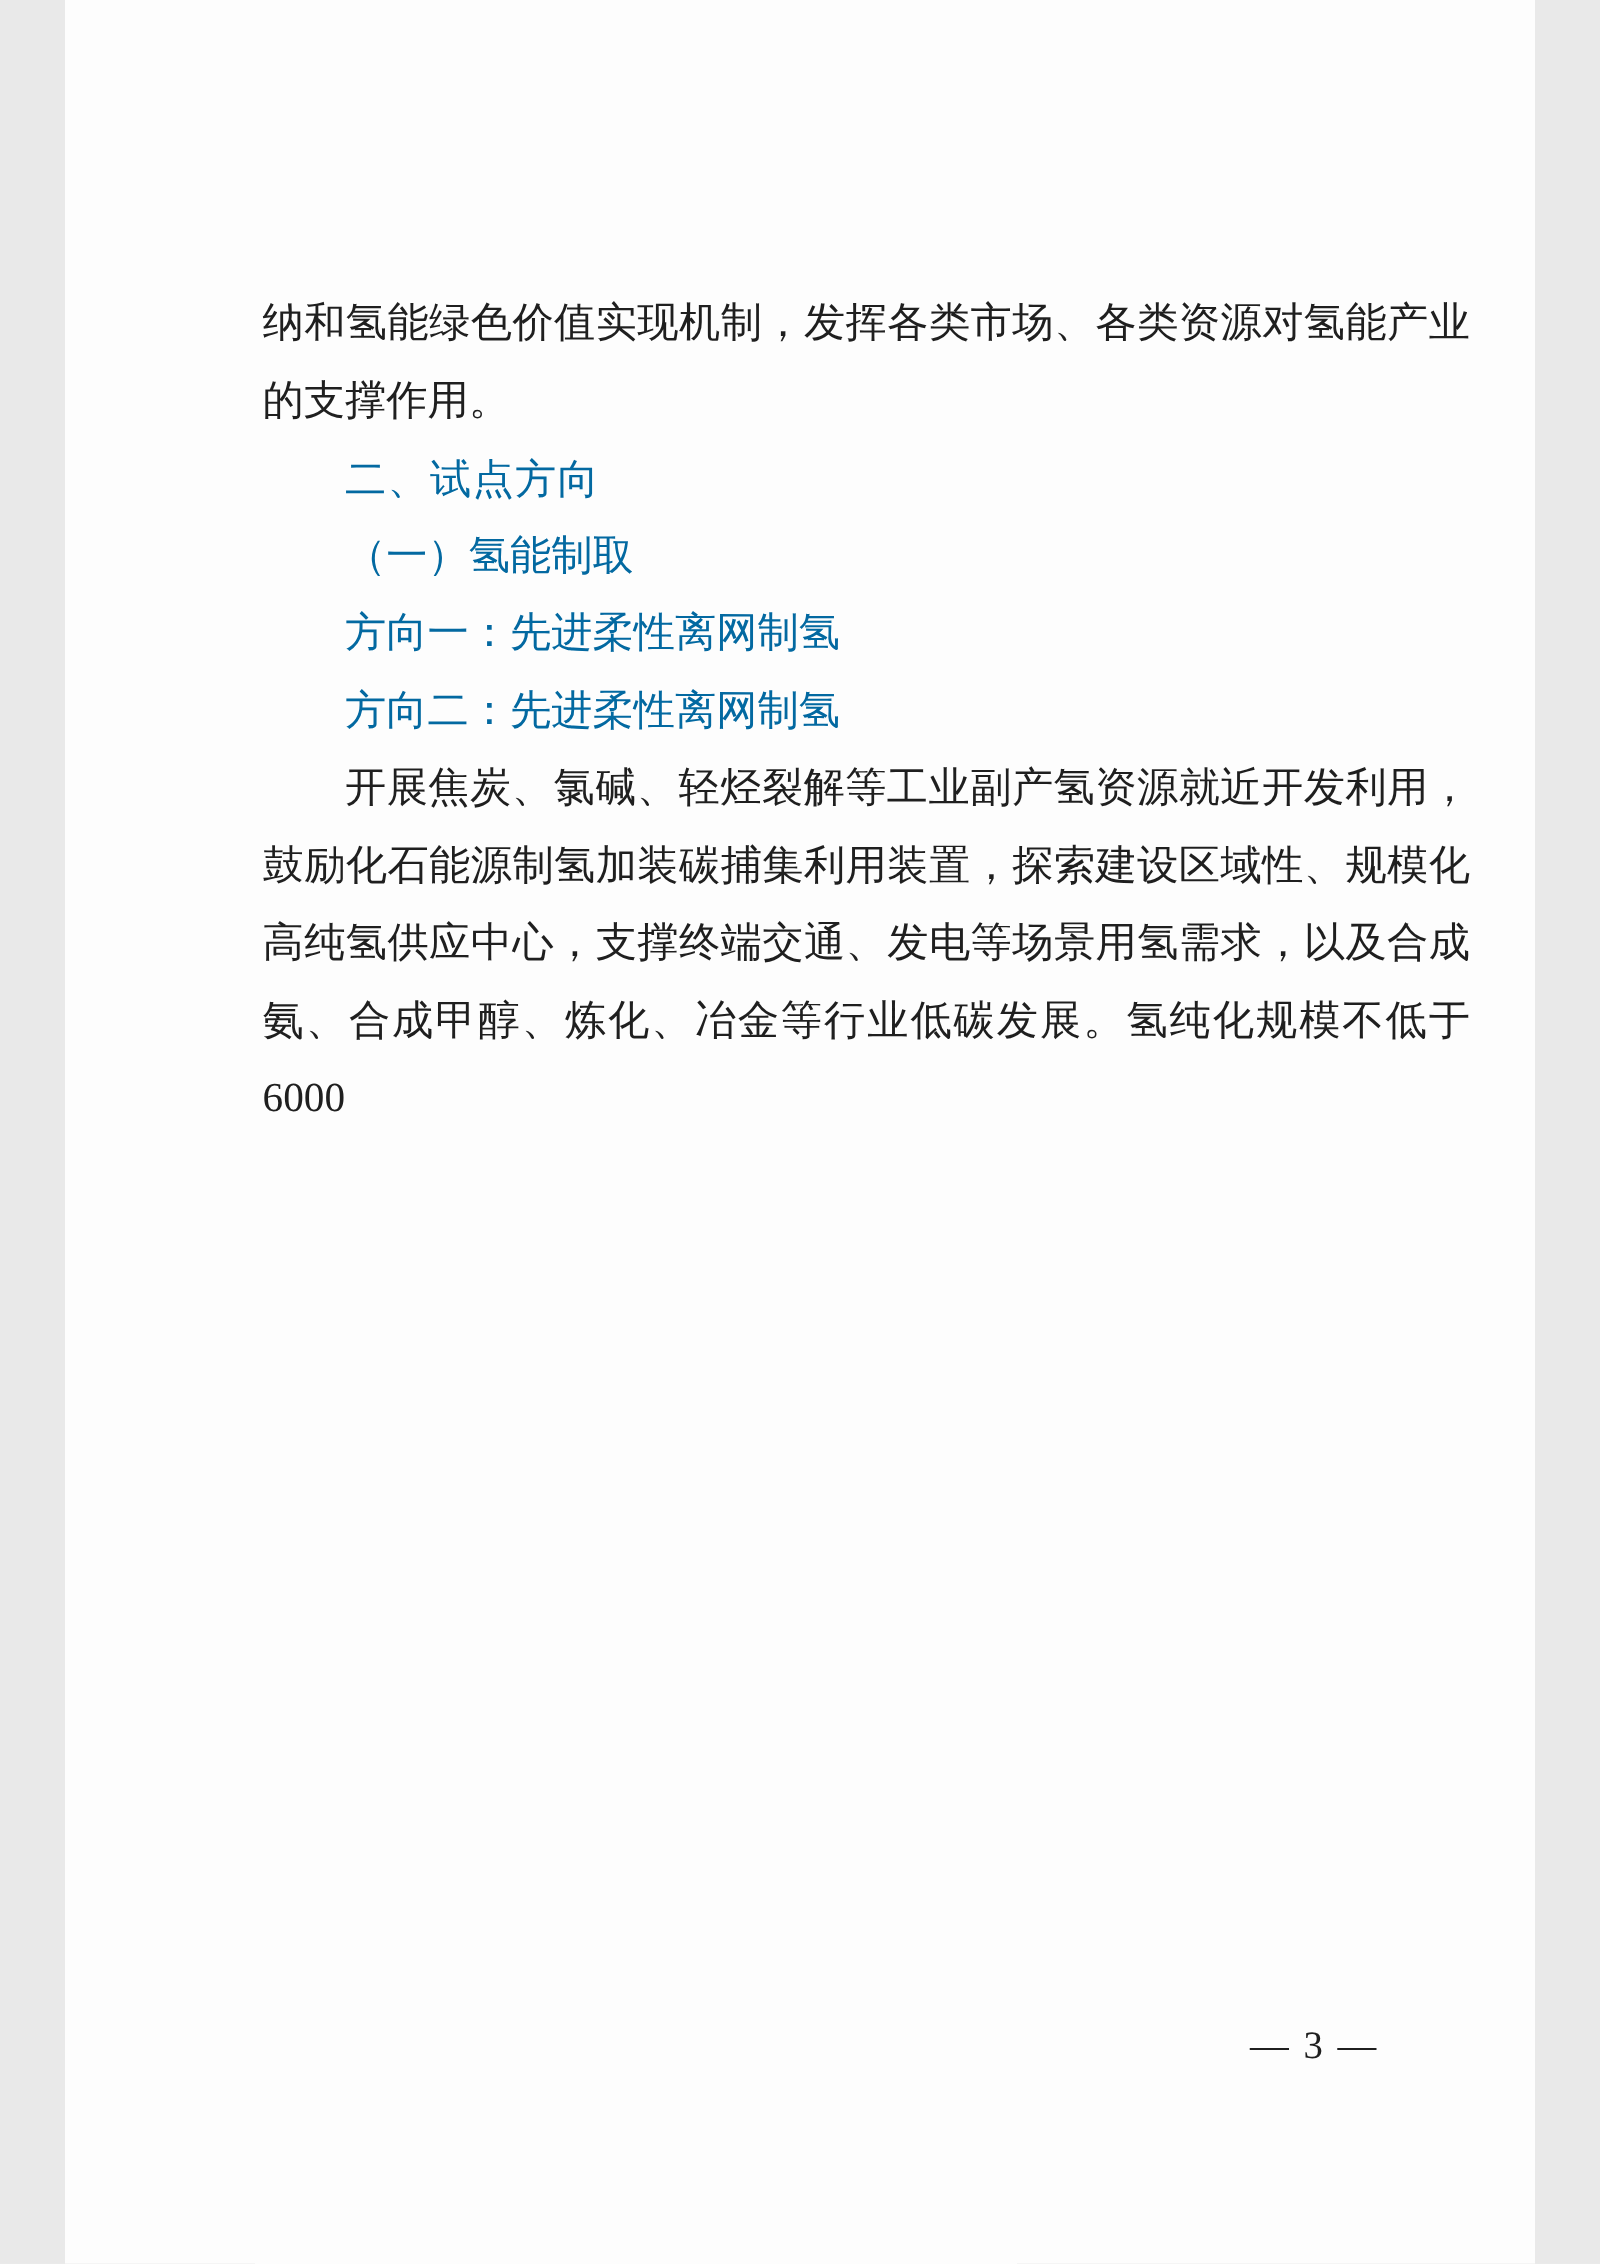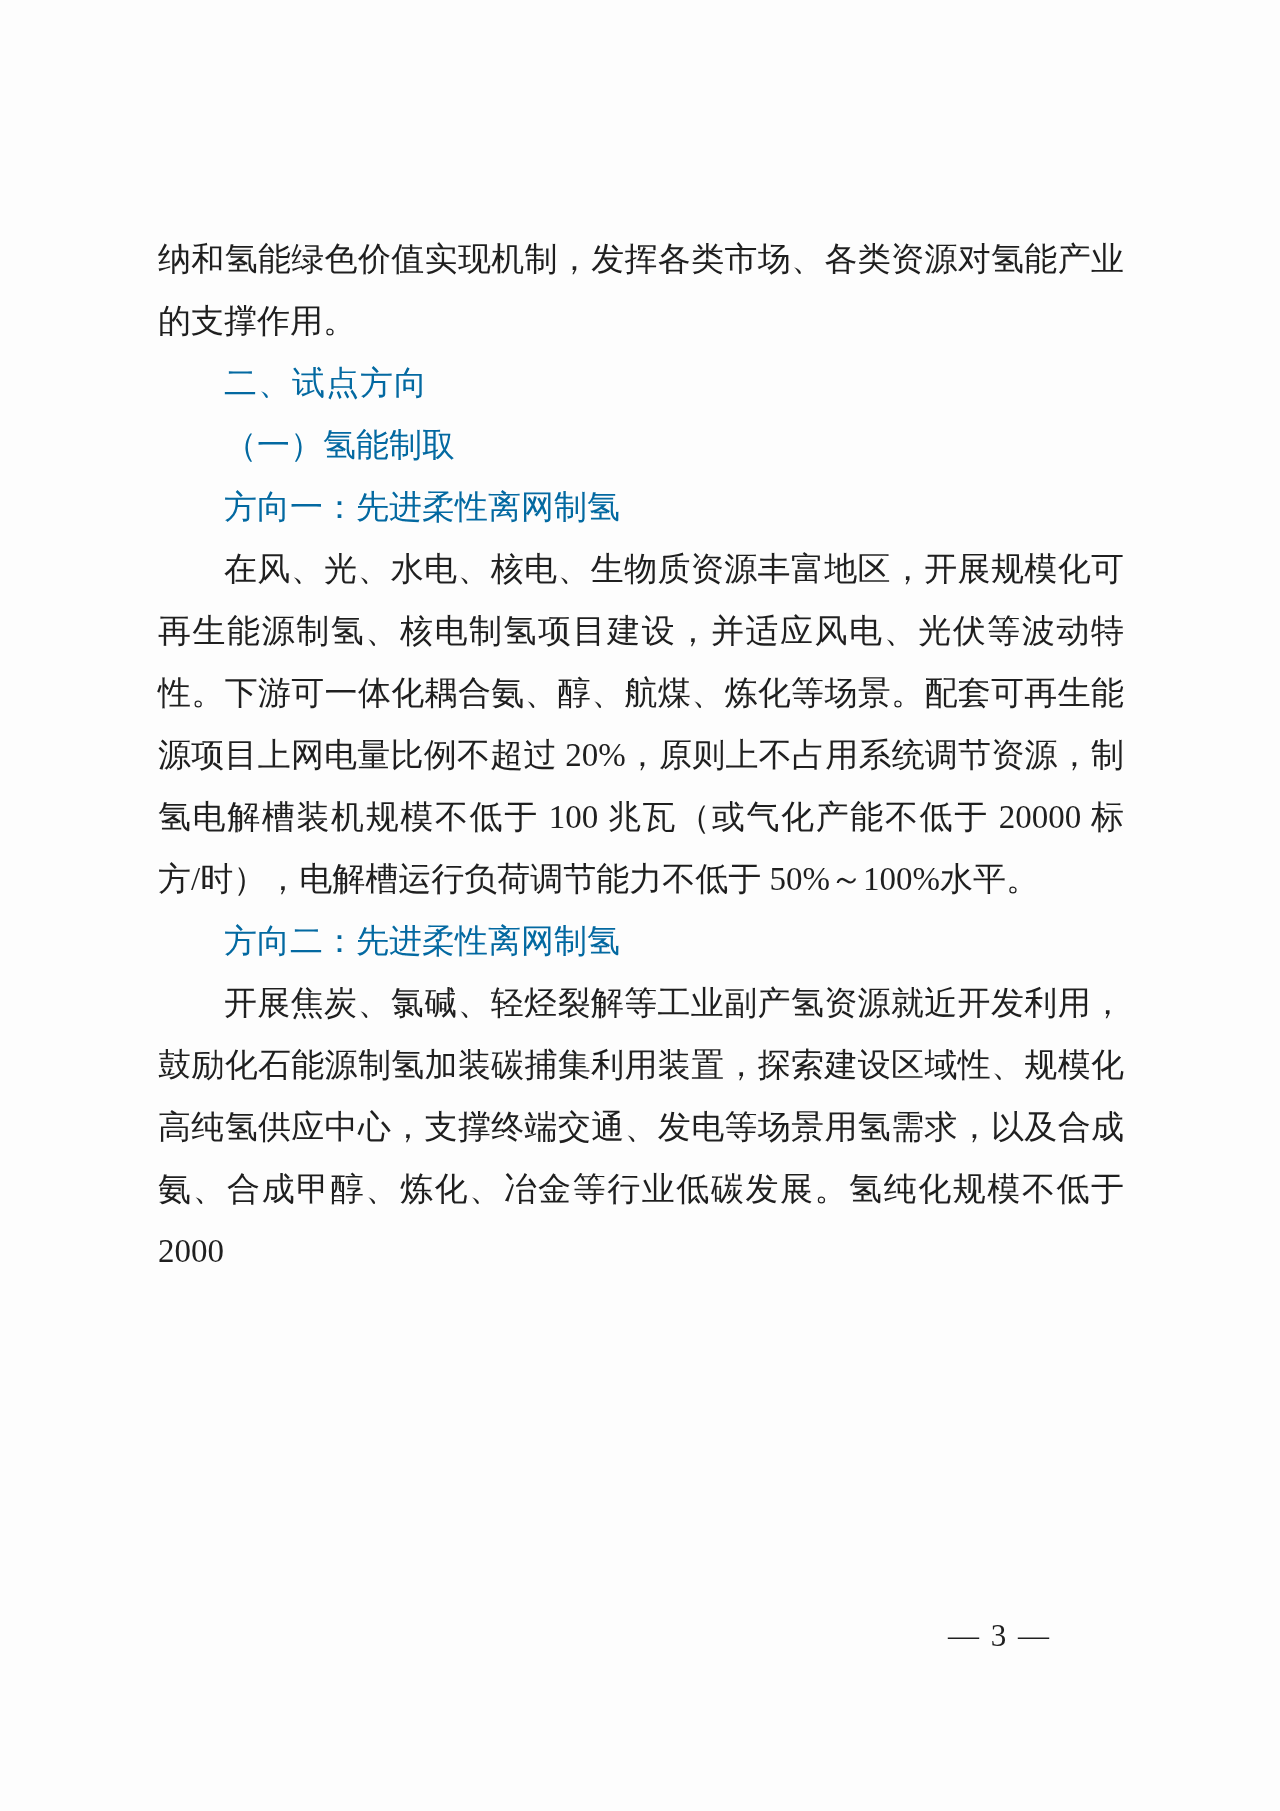--- a/index.html
+++ b/index.html
@@ -2,21 +2,21 @@
 <html><head>
 <meta charset="utf-8">
 <style>
   html, body {
     margin: 0;
     padding: 0;
     background: #e9e9e9;
   }
   .page {
     position: relative;
-    width: 1280px;
+    width: 1176px;
     height: 1811px;
     margin: 0 auto;
     background: #fdfdfd;
     overflow: hidden;
     font-family: "Liberation Serif", serif;
     color: #1f1f1f;
   }
   .content {
     position: absolute;
     left: 158px;
@@ -73,24 +73,23 @@
   <div class="content">
 
     <p class="para-continuation">纳和氢能绿色价值实现机制，发挥各类市场、各类资源对氢能产业的支撑作用。</p>
 
     <h2 class="heading heading-sans">二、试点方向</h2>
 
     <h3 class="heading heading-serif">（一）氢能制取</h3>
 
     <h4 class="heading heading-serif">方向一：先进柔性离网制氢</h4>
 
-    <p class="para-indent">在风、光、水电、核电、生物质资源丰富地区，开展规模化可再生能源制氢、核电制氢项目建设，并适应风电、光伏等波动特性。下游可一体化耦合氨、醇、航煤、炼化等场景。配套可再生能源项目上网电量比例不超过 20%，原则上不占用系统调节资源，制氢电解槽装机规模不低于 100 兆瓦（或气化产能不低于 20000 标方/时），电解槽运行负荷调节能力不低于 50%～100%水平。</p>
 
     <h4 class="heading heading-serif">方向二：先进柔性离网制氢</h4>
 
 
 
-    <p class="para-indent">开展焦炭、氯碱、轻烃裂解等工业副产氢资源就近开发利用，鼓励化石能源制氢加装碳捕集利用装置，探索建设区域性、规模化高纯氢供应中心，支撑终端交通、发电等场景用氢需求，以及合成氨、合成甲醇、炼化、冶金等行业低碳发展。氢纯化规模不低于 2000</p>
+    <p class="para-indent">开展焦炭、氯碱、轻烃裂解等工业副产氢资源就近开发利用，鼓励化石能源制氢加装碳捕集利用装置，探索建设区域性、规模化高纯氢供应中心，支撑终端交通、发电等场景用氢需求，以及合成氨、合成甲醇、炼化、冶金等行业低碳发展。氢纯化规模不低于 6000</p>
 
   </div>
 
   <div class="footer">— 3 —</div>
 </div>
 
 </body></html>

